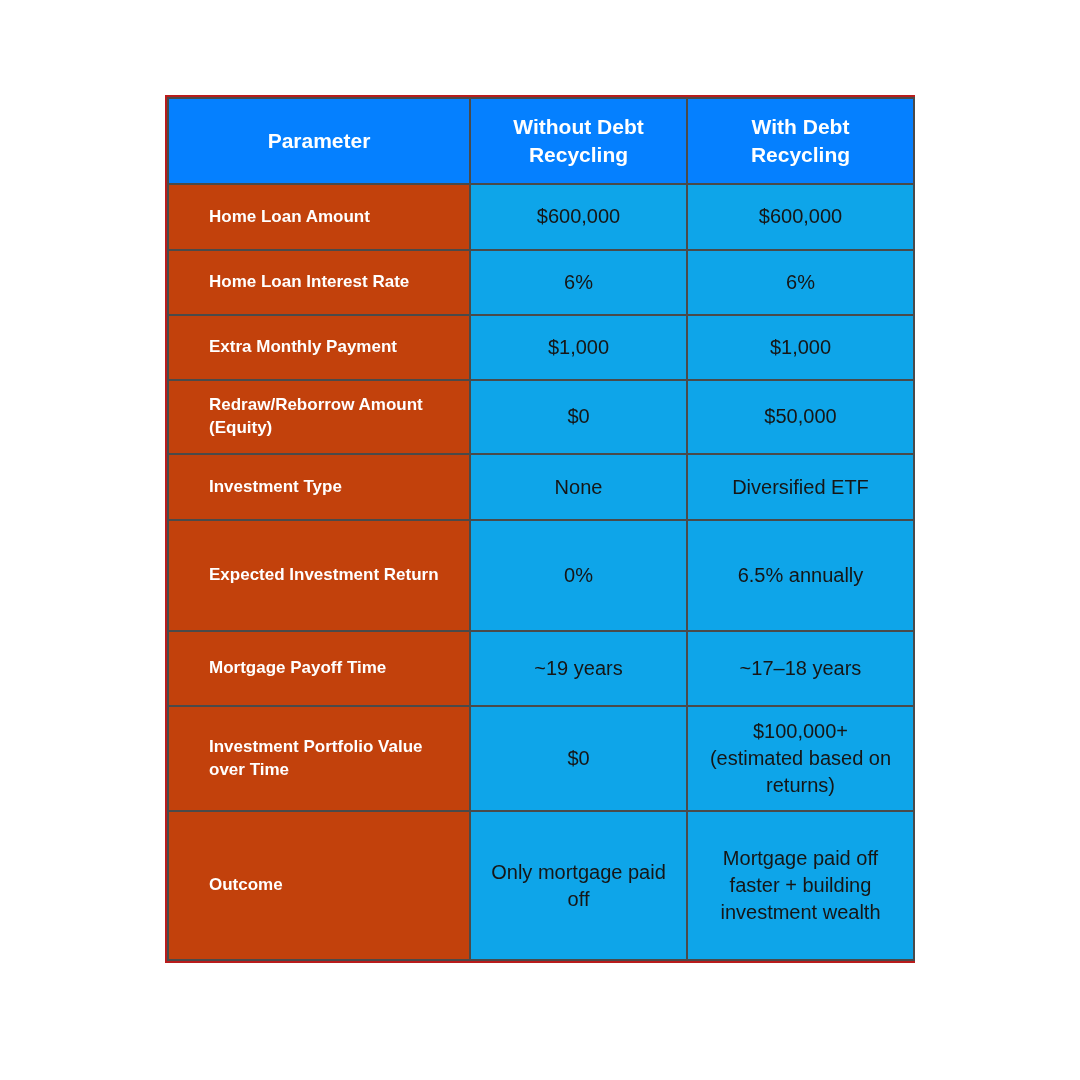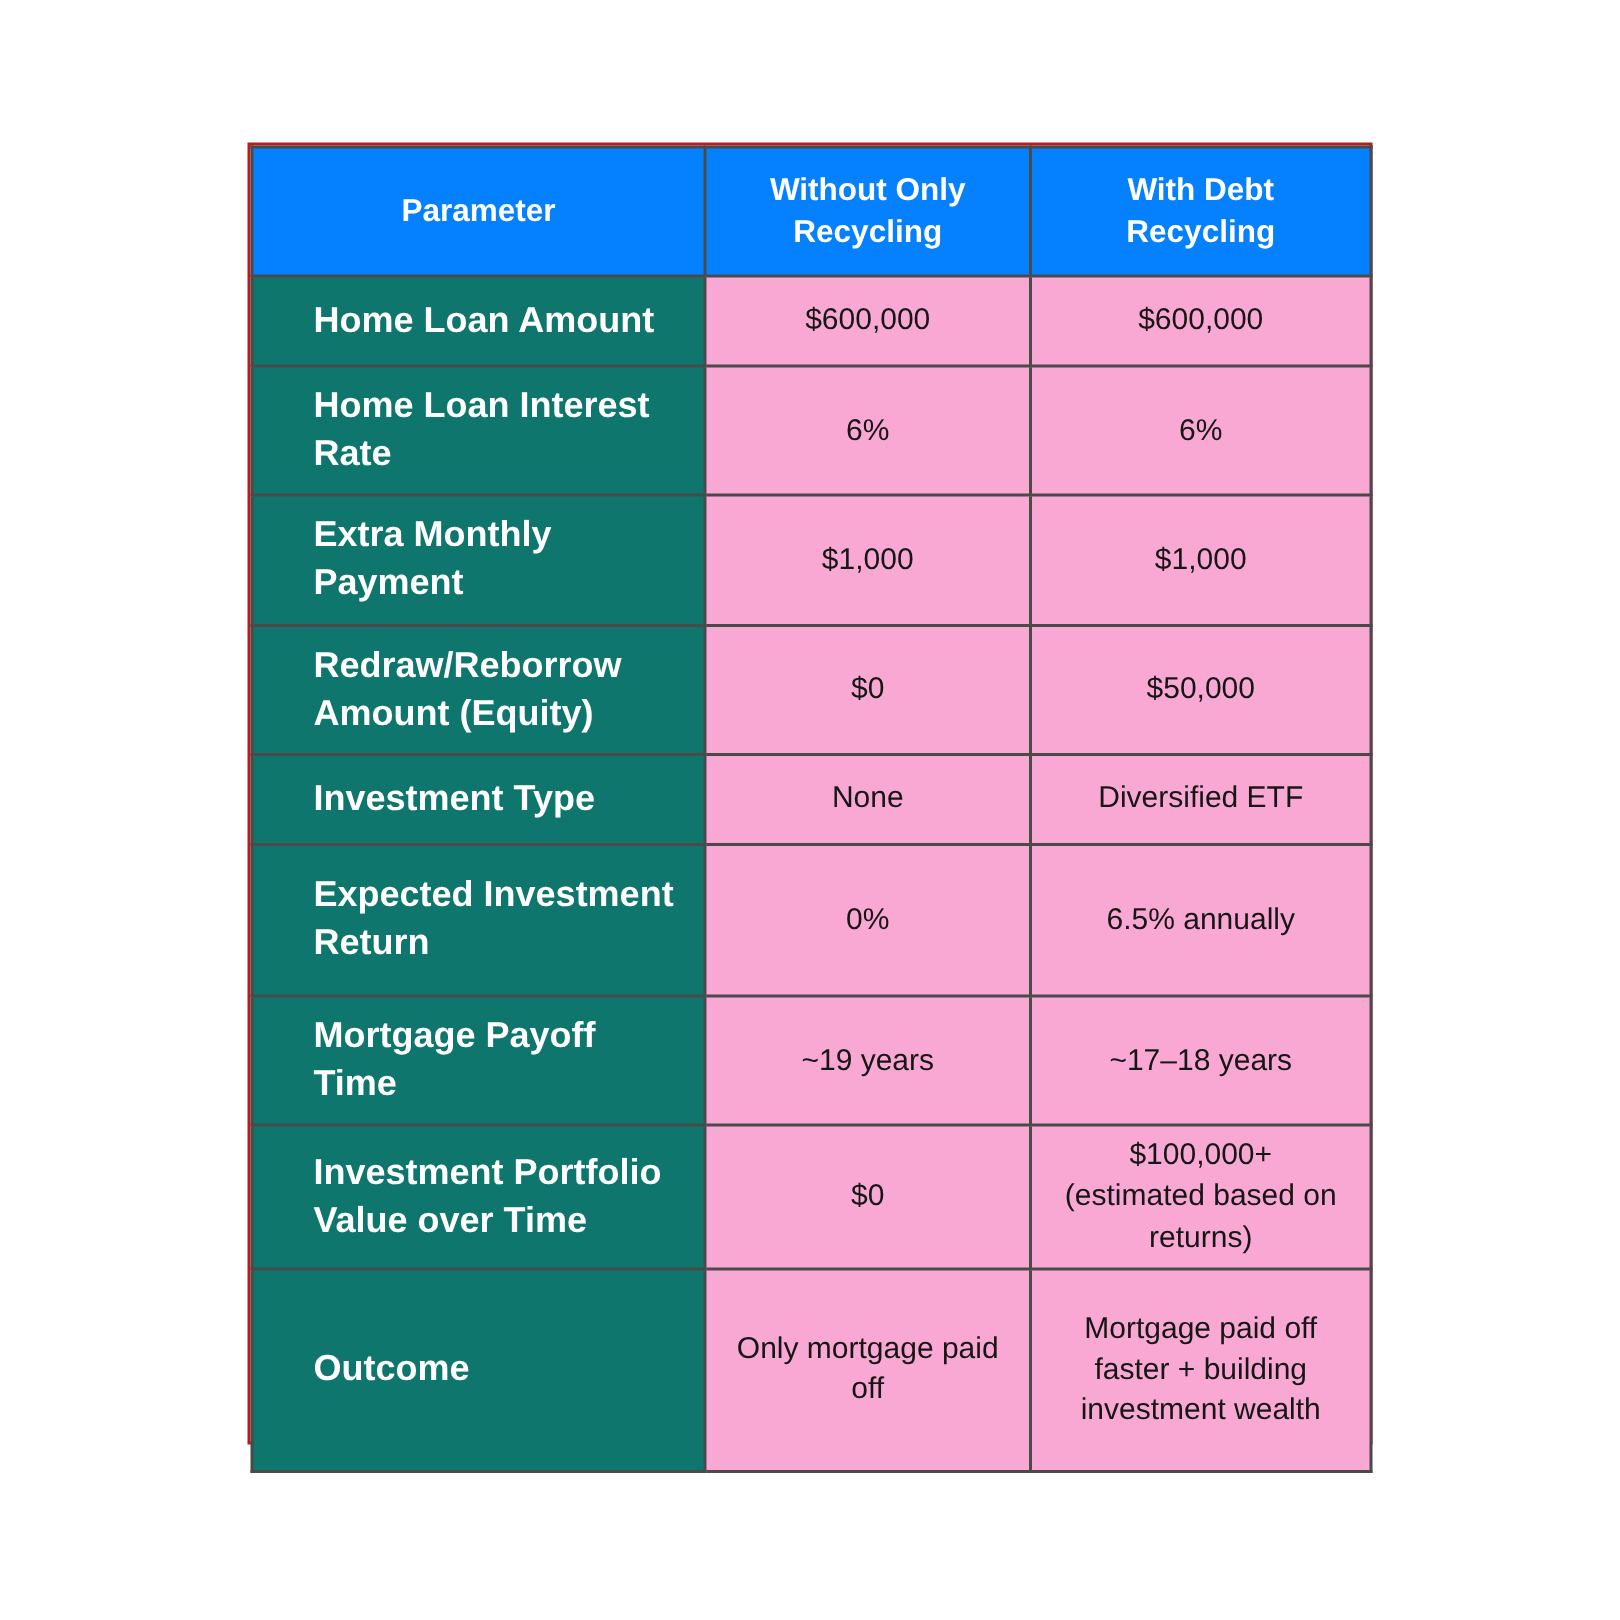--- a/index.html
+++ b/index.html
@@ -62,31 +62,31 @@
   }
 
   
   tbody td {
     border: 2px solid #4a4a4a;
     box-sizing: border-box;
     vertical-align: middle;
   }
 
   td.param-cell {
-    background: #0f766e;
+    background: #c2410c;
     color: #ffffff;
-    font-size: 24px;
+    font-size: 17px;
     font-weight: bold;
     line-height: 1.34;
     text-align: left;
     padding: 10px 16px 10px 40px;
   }
 
   td.value-cell {
-    background: #f9a8d4;
+    background: #0ea5e9;
     color: #161616;
     font-size: 20px;
     font-weight: normal;
     line-height: 1.36;
     text-align: center;
     padding: 6px 16px;
   }
 
   
   tr.r-header   { height: 86px; }
@@ -110,21 +110,21 @@
     <table class="compare">
       <colgroup>
         <col class="c-param">
         <col class="c-without">
         <col class="c-with">
       </colgroup>
 
       <thead>
         <tr class="r-header">
           <th class="th-param">Parameter</th>
-          <th>Without Only Recycling</th>
+          <th>Without Debt Recycling</th>
           <th>With Debt Recycling</th>
         </tr>
       </thead>
 
       <tbody>
 
         <tr class="r-0">
           <td class="param-cell">Home Loan Amount</td>
           <td class="value-cell">$600,000</td>
           <td class="value-cell">$600,000</td>

